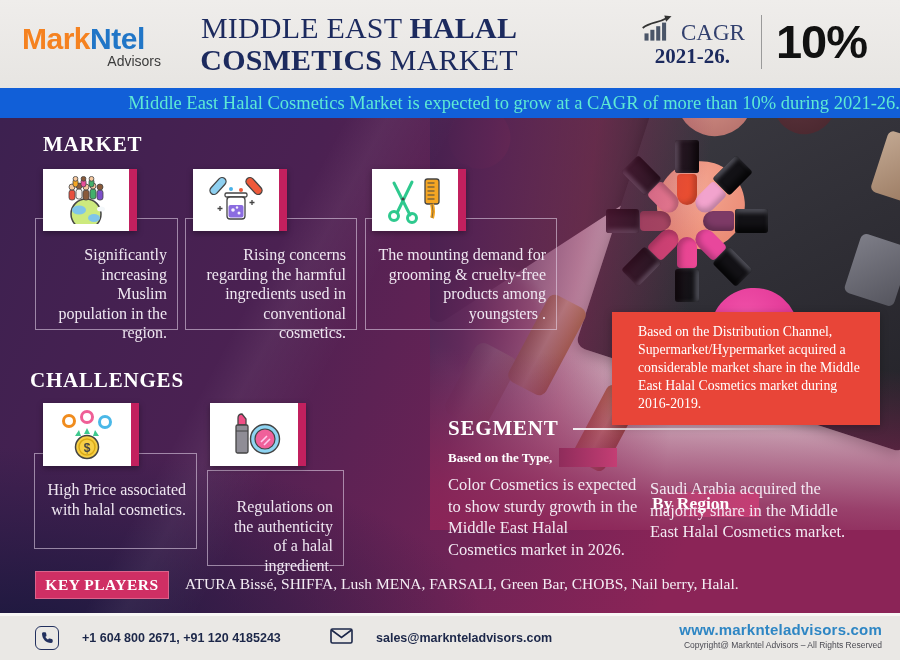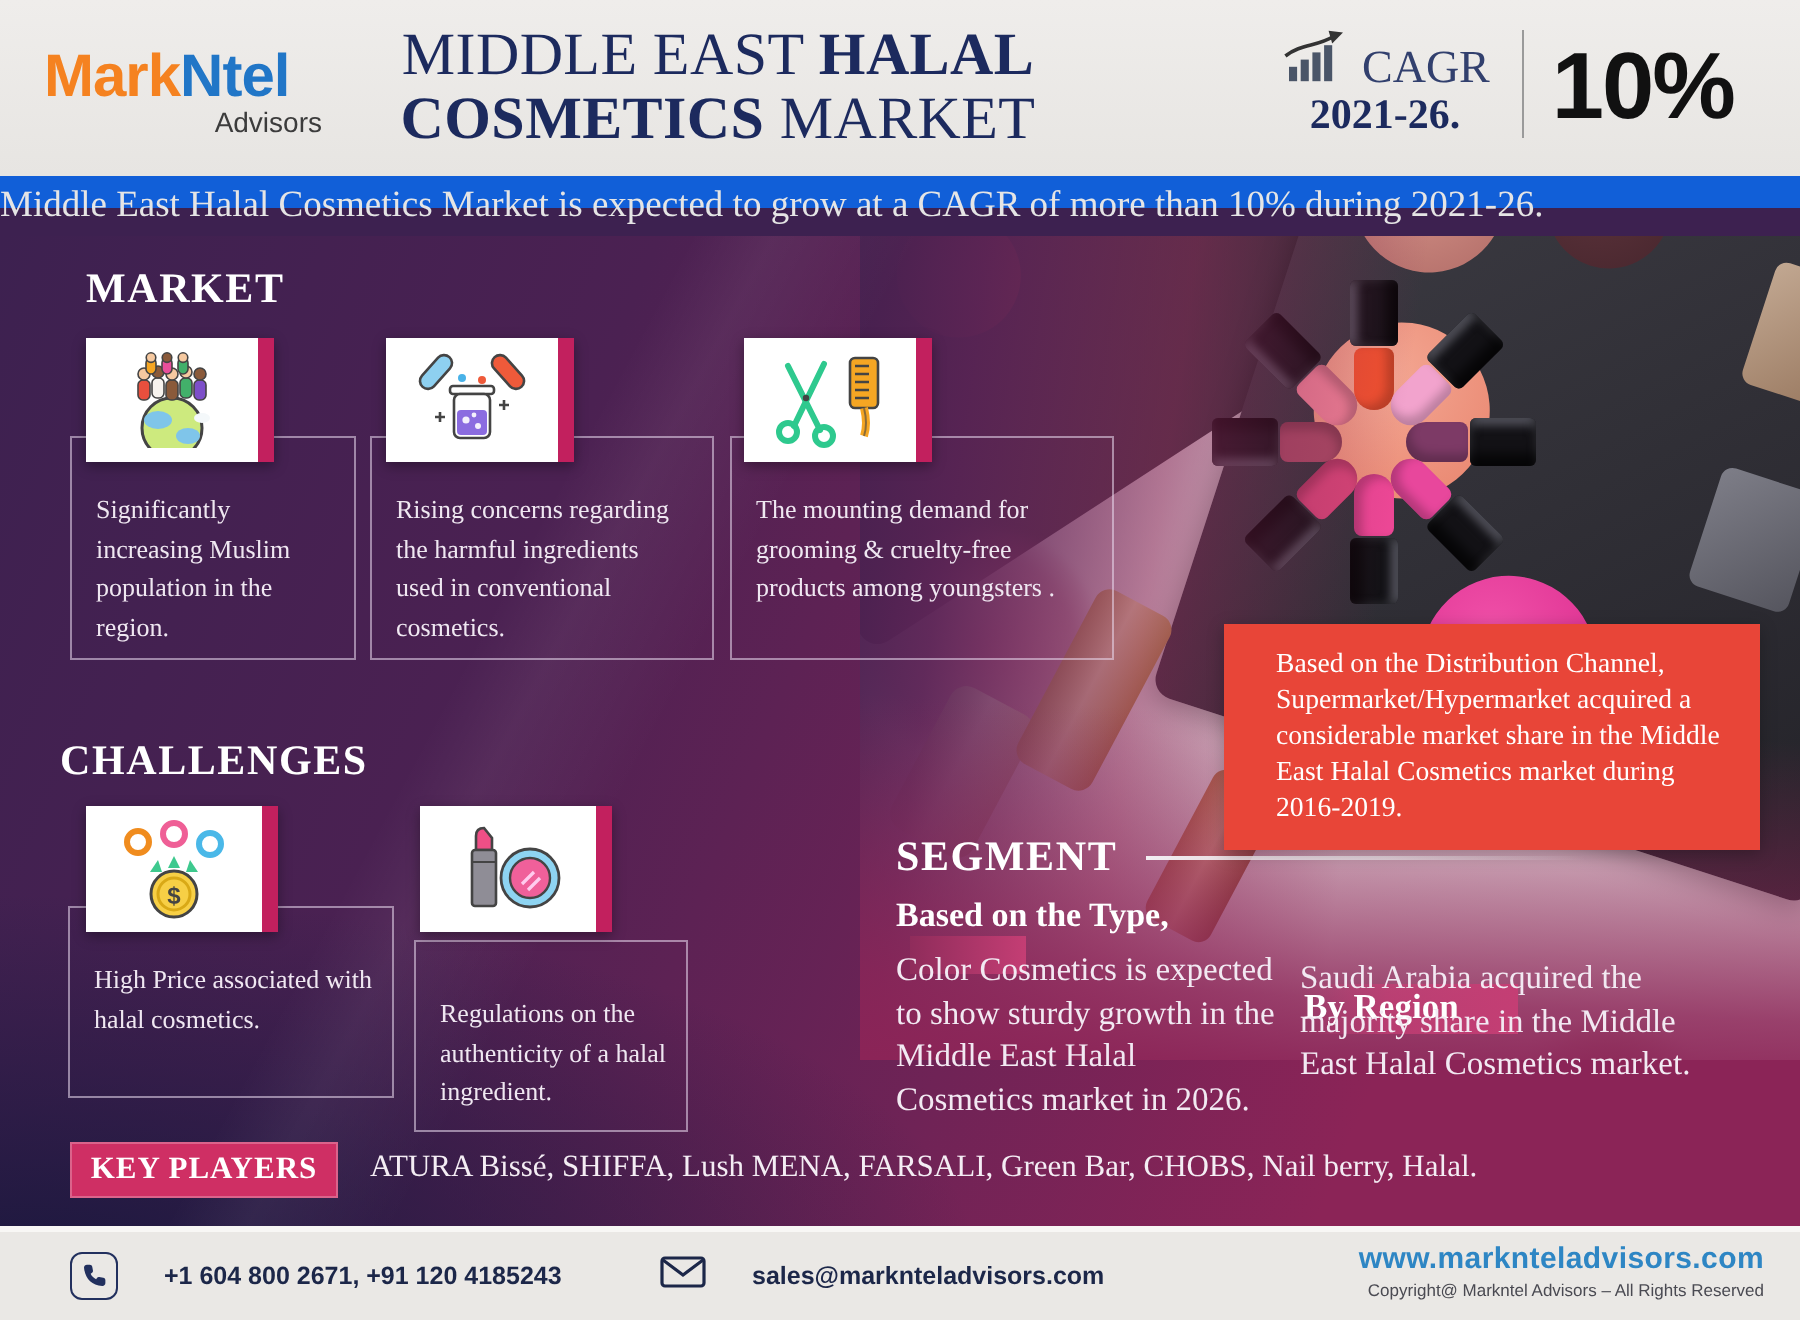--- a/index.html
+++ b/index.html
@@ -18,21 +18,21 @@
   .title .bold { font-weight:bold; }
   .cagr { position:absolute; left:640px; top:14px; display:flex; align-items:center; }
   .cagr-left { text-align:center; }
   .cagr-row { display:flex; align-items:flex-end; gap:5px; justify-content:center; }
   .cagr-label { font-size:23px; color:#32406e; }
   .cagr-period { font-size:21px; font-weight:bold; color:#1c2a5e; margin-top:-2px; }
   .cagr-div { width:1px; height:54px; background:#9a9a9a; margin:0 14px 0 16px; }
   .cagr-value { font-family:"Liberation Sans",sans-serif; font-size:47px; font-weight:bold; color:#111; letter-spacing:-1px; }
 
   
-  .banner { position:absolute; top:88px; left:0; width:900px; height:16px; background:#115fd8; color:#e5e5e5; text-align:left; font-size:18.5px; line-height:30px; }
+  .banner { position:absolute; top:88px; left:0; width:900px; height:30px; background:#115fd8; color:#5eead4; text-align:right; font-size:18.5px; line-height:30px; }
 
   
   .main { position:absolute; top:118px; left:0; width:900px; height:495px;
     background:
       radial-gradient(ellipse 760px 300px at 2% 104%, rgba(26,24,62,0.95) 0%, rgba(26,24,62,0) 62%),
       linear-gradient(112deg, #3d2150 0%, #4b2152 30%, #6f2356 58%, #8b2457 78%, #8b2457 100%);
   }
   .sheen { position:absolute; left:0; top:0; width:560px; height:495px; background:linear-gradient(118deg, transparent 42%, rgba(255,255,255,0.05) 47%, transparent 56%); pointer-events:none; }
 
   
@@ -57,30 +57,30 @@
   
   .sec-h { position:absolute; color:#fff; font-size:21px; font-weight:bold; letter-spacing:0.8px; }
   .drivers-h { left:43px; top:14px; }
   .challenges-h { left:30px; top:250px; }
 
   
   .icon-card { position:absolute; width:94px; height:62px; background:#fff; border-right:8px solid #c2205e; box-shadow:0 2px 6px rgba(0,0,0,.35); display:flex; align-items:center; justify-content:center; z-index:4; }
   .icon-card svg { display:block; }
 
   
-  .text-box { position:absolute; border:1px solid rgba(235,220,240,.55); color:#efe7f1; font-size:13px; line-height:19.5px; padding:26px 10px 0 12px; z-index:3; }
+  .text-box { position:absolute; border:1px solid rgba(235,220,240,.55); color:#efe7f1; font-size:16px; line-height:19.5px; padding:26px 10px 0 12px; z-index:3;text-align:right; }
 
   
   .callout { position:absolute; left:612px; top:194px; width:268px; background:#e84538; color:#fff; font-size:13.8px; line-height:18px; padding:11px 12px 12px 26px; z-index:5; box-shadow:0 2px 8px rgba(0,0,0,.25); }
 
   
   .seg-head { position:absolute; left:448px; top:298px; display:flex; align-items:center; z-index:4; }
   .seg-title { color:#fff; font-size:21px; font-weight:bold; letter-spacing:0.8px; }
   .seg-line { display:inline-block; width:220px; height:2px; margin-left:14px; background:linear-gradient(90deg,#f2eef2 0%, rgba(242,238,242,.65) 55%, rgba(242,238,242,0) 100%); }
-  .seg-label { position:absolute; left:448px; top:330px; color:#fff; font-size:17px; font-weight:bold; display:flex; z-index:4;flex-direction:column; }
+  .seg-label { position:absolute; left:448px; top:330px; color:#fff; font-size:13px; font-weight:bold; display:flex; align-items:center; z-index:4; }
   .seg-bar { display:inline-block; width:58px; height:19px; margin-left:7px; background:linear-gradient(90deg,#8f2c5b,#c43e74); }
   .seg-label-region { position:absolute; left:650px; top:330px; color:#fff; font-size:17.5px; font-weight:bold; z-index:4;
     background:linear-gradient(90deg, rgba(196,62,116,0) 0%, rgba(196,62,116,.75) 40%, #c43e74 100%); padding:1px 30px 3px 2px;margin-top:44px; }
   .seg-text { position:absolute; color:#f2e9f2; font-size:16.5px; line-height:21.5px; z-index:4; }
   .seg-text-type { left:448px; top:356px; width:192px; }
   .seg-text-region { left:650px; top:360px; width:200px; }
 
   
   .kp-badge { position:absolute; left:35px; top:453px; width:134px; height:28px; background:#cf2f64; color:#fff; font-size:15.5px; font-weight:bold; text-align:center; line-height:28px; letter-spacing:0.5px; z-index:4; box-shadow:inset 0 0 0 1px rgba(255,255,255,.25); }
   .kp-list { position:absolute; left:185px; top:457px; color:#f4edf4; font-size:15.5px; z-index:4; }

